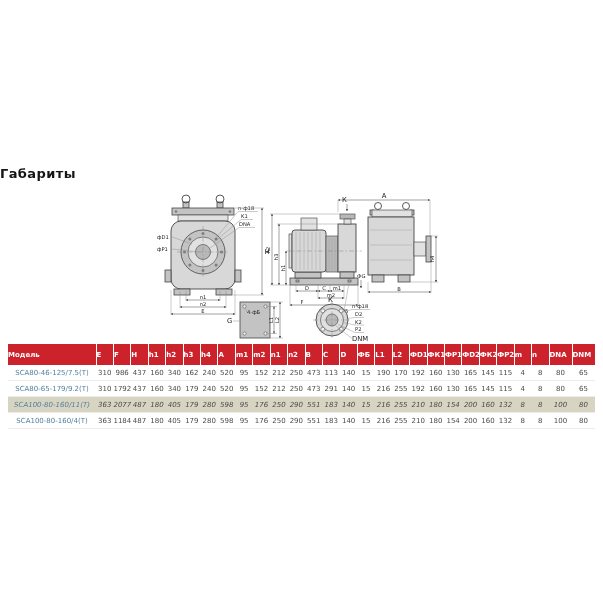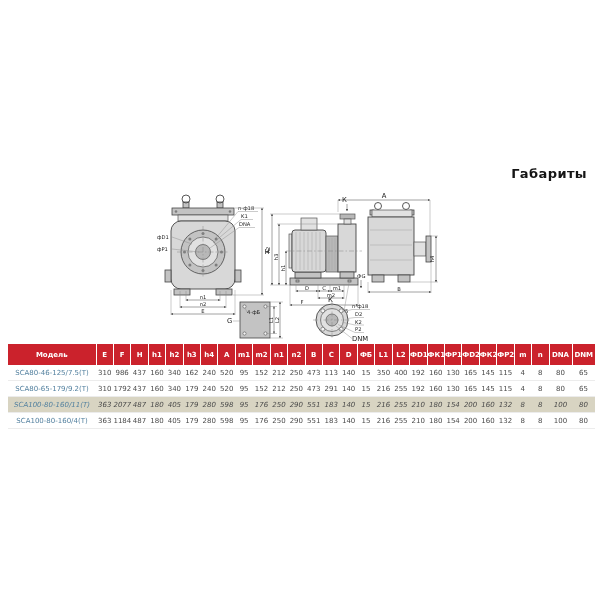--- a/index.html
+++ b/index.html
@@ -1,18 +1,18 @@
 <!DOCTYPE html>
 <html><head>
 <meta charset="utf-8">
 <style>
   html,body{margin:0;padding:0;background:#fff;}
   #page{position:relative;width:603px;height:603px;background:#ffffff;overflow:hidden;
         font-family:"DejaVu Sans",sans-serif;}
-  .title{position:absolute;top:166px;left:0;right:16px;text-align:right;
+  .title{position:absolute;top:166px;left:0;right:0;text-align:left;
          font-size:13px;font-weight:bold;color:#151515;letter-spacing:.4px;}
   svg.drawing{position:absolute;top:150px;left:0;}
   
   .fillA{fill:#d8d8d8;stroke:#454545;stroke-width:.9;}
   .fillB{fill:#c3c3c3;stroke:#454545;stroke-width:.8;}
   .fillC{fill:#e1e1e1;stroke:#555;stroke-width:.7;}
   .fillD{fill:#b8b8b8;stroke:#555;stroke-width:.7;}
   .ln{stroke:#454545;stroke-width:.9;fill:none;}
   .dim{stroke:#555;stroke-width:.55;fill:none;}
   .ext{stroke:#8a8a8a;stroke-width:.45;fill:none;}
@@ -21,21 +21,21 @@
   .hole{fill:#f4f4f4;stroke:#555;stroke-width:.6;}
   .bolt{fill:#7d7d7d;}
   svg text{font-size:6px;fill:#222;font-family:"DejaVu Sans",sans-serif;}
   svg text.t5{font-size:5.2px;}
   svg text.t65{font-size:6.8px;}
   .mid{text-anchor:middle;}
   
   table{position:absolute;top:344px;left:8px;width:587px;border-collapse:collapse;
         table-layout:fixed;}
   th{background:#cb222c;color:#fff;font-size:7px;font-weight:bold;height:21px;
-     padding:0;text-align:center;border-right:1px solid rgba(255,255,255,.45);
+     padding:0;text-align:left;border-right:1px solid rgba(255,255,255,.45);
      overflow:hidden;}
   th:last-child{border-right:none;}
   td{font-size:7px;color:#4a4a4a;text-align:center;height:15px;padding:0;
      border-bottom:1px solid #ececec;background:#fff;overflow:hidden;}
   td.model{color:#53809f;}
   tr.highlight td{background:#d8d4c2;font-style:italic;}
 </style>
 </head>
 <body>
 
@@ -333,22 +333,22 @@
           <td>240</td>
           <td>520</td>
           <td>95</td>
           <td>152</td>
           <td>212</td>
           <td>250</td>
           <td>473</td>
           <td>113</td>
           <td>140</td>
           <td>15</td>
-          <td>350</td>
-          <td>400</td>
+          <td>190</td>
+          <td>170</td>
           <td>192</td>
           <td>160</td>
           <td>130</td>
           <td>165</td>
           <td>145</td>
           <td>115</td>
           <td>4</td>
           <td>8</td>
           <td>80</td>
           <td>65</td>

